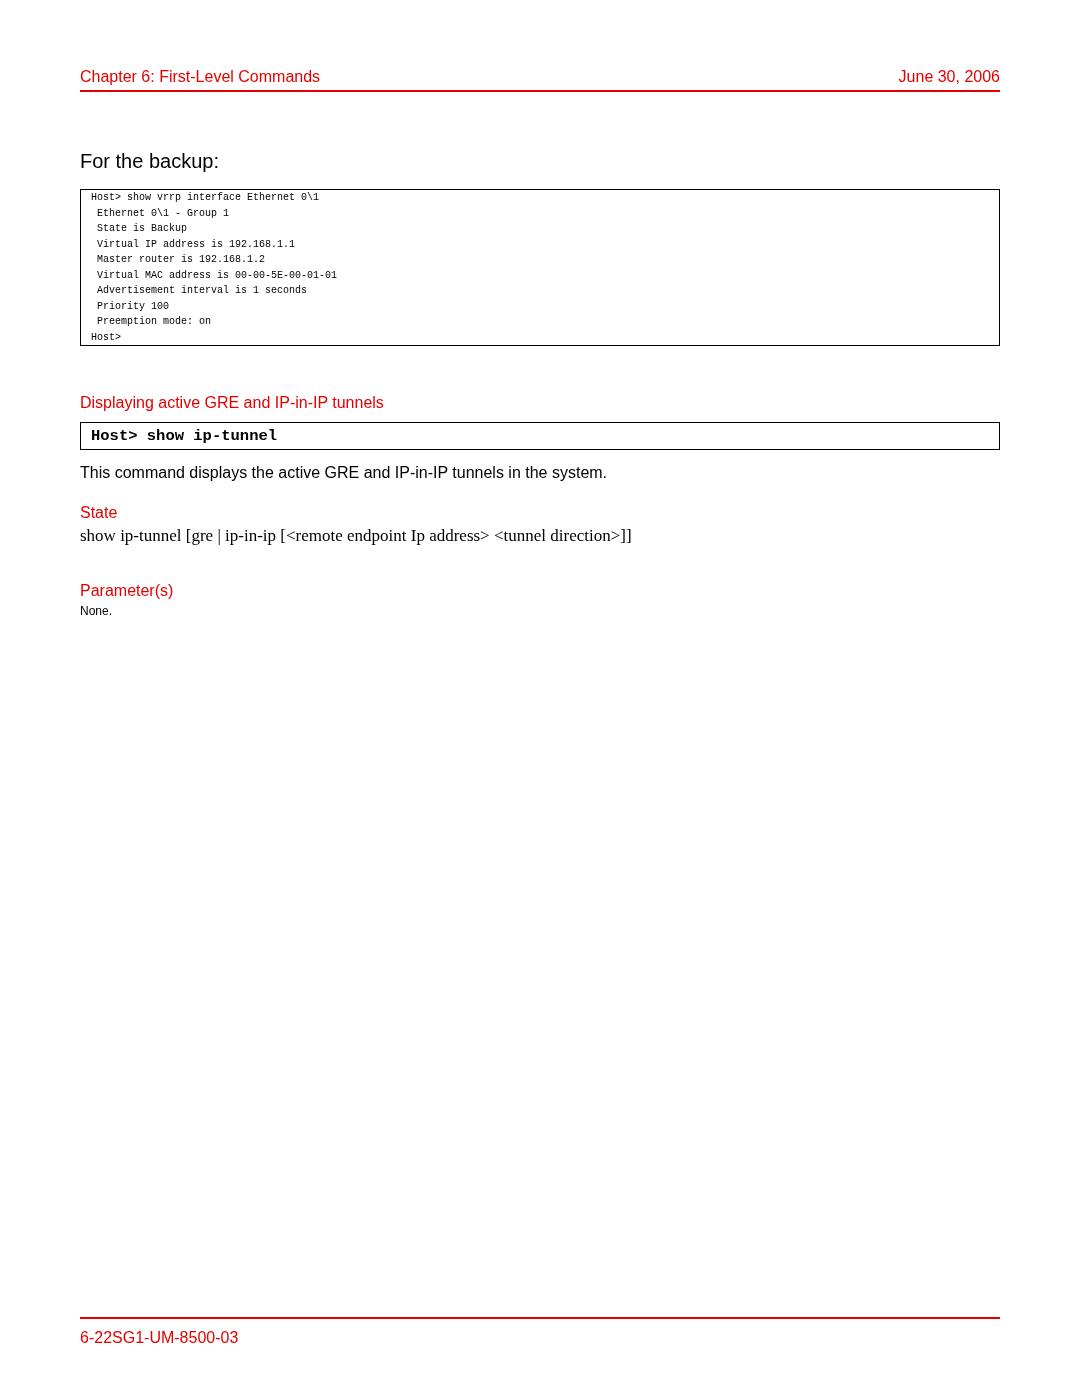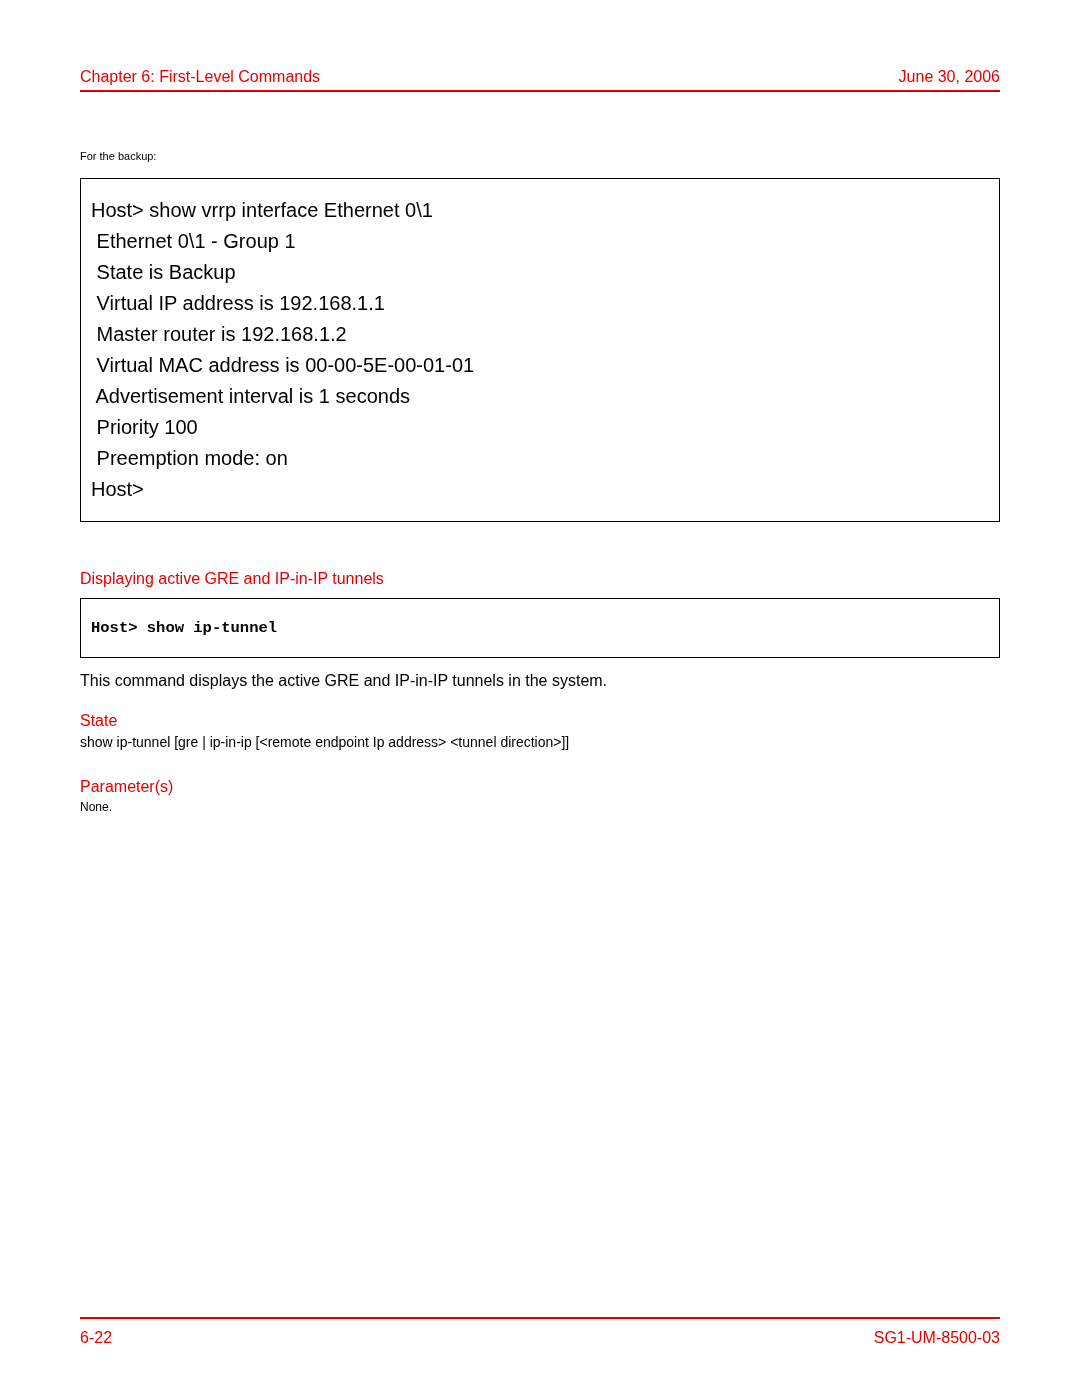--- a/index.html
+++ b/index.html
@@ -27,78 +27,77 @@
   }
   .header-left {
     color: #e40000;
     font-size: 16px;
   }
   .header-right {
     color: #e40000;
     font-size: 16px;
   }
   .body-text {
-    font-size: 11px;
+    font-size: 20px;
     margin-bottom: 16px;
     margin-top: 35px;
   }
   .code-box {
     border: 1px solid #000000;
-    padding: 16px 10px;
-    font-family: Liberation Sans, sans-serif;
-    font-size: 20px;
+    padding: 0 10px;
+    font-family: Liberation Mono, monospace;
+    font-size: 10px;
     line-height: 1.55;
     white-space: pre;
     margin-bottom: 48px;
   }
   .section-heading {
     color: #e40000;
     font-weight: normal;
     font-size: 16px;
     margin-bottom: 10px;
   }
   .cmd-box {
     border: 1px solid #000000;
-    padding: 20px 10px;
+    padding: 4px 10px;
     font-family: "Courier New", Courier, monospace;
     font-size: 15.5px;
     font-weight: bold;
     margin-bottom: 14px;
   }
   .desc-text {
     font-size: 16px;
     margin-bottom: 22px;
   }
   .sub-heading {
     color: #e40000;
     font-size: 16px;
     margin-bottom: 4px;
   }
   .usage-code {
-    font-family: Liberation Sans, sans-serif;
-    font-size: 14px;
-    margin-bottom: 28px;
+    font-family: Liberation Serif, serif;
+    font-size: 17px;
+    margin-bottom: 36px;
     white-space: pre;
   }
   .params-text {
     font-size: 12px;
   }
   .footer {
     position: absolute;
     left: 80px;
     right: 80px;
     bottom: 50px;
   }
   .footer-rule {
     border-top: 2px solid #e40000;
     margin-bottom: 10px;
   }
   .footer-row {
     display: flex;
-    justify-content: space-between;
     color: #e40000;
     font-size: 16px;
   }
 </style>
 </head>
 <body>
 
 <div class="page">
 
   <div class="header-row">

